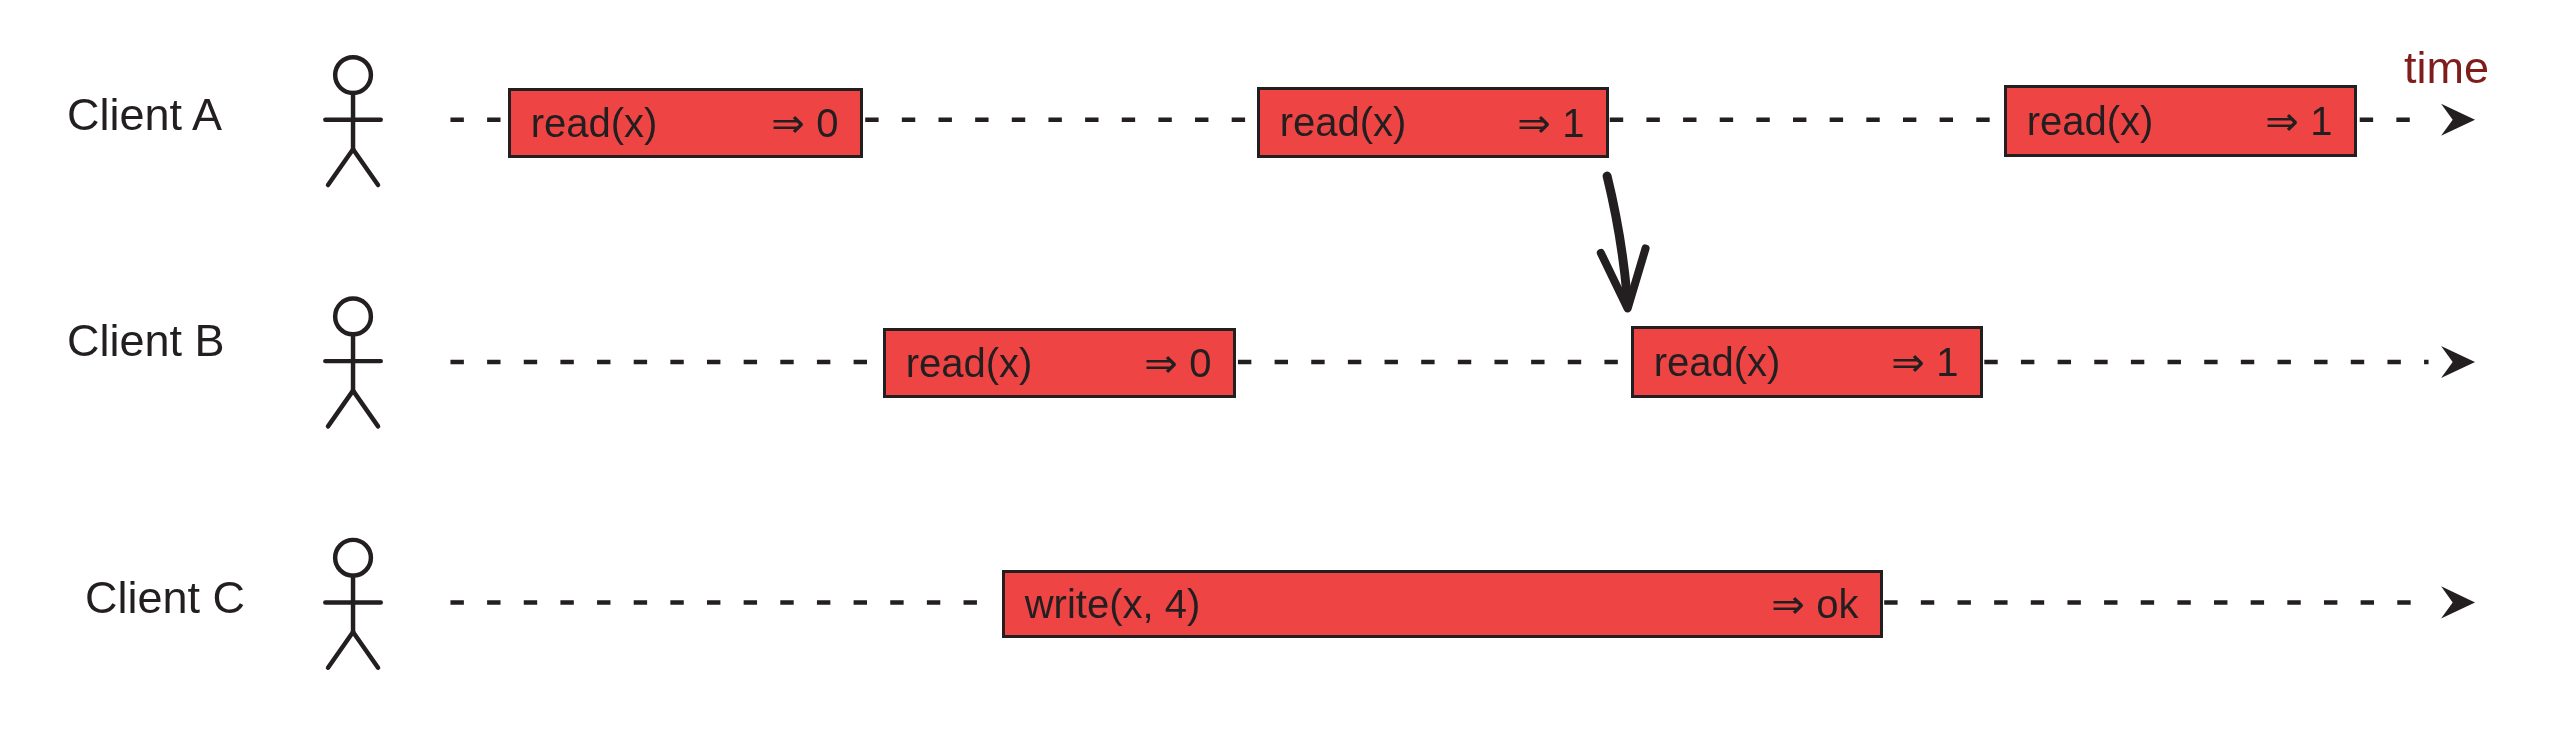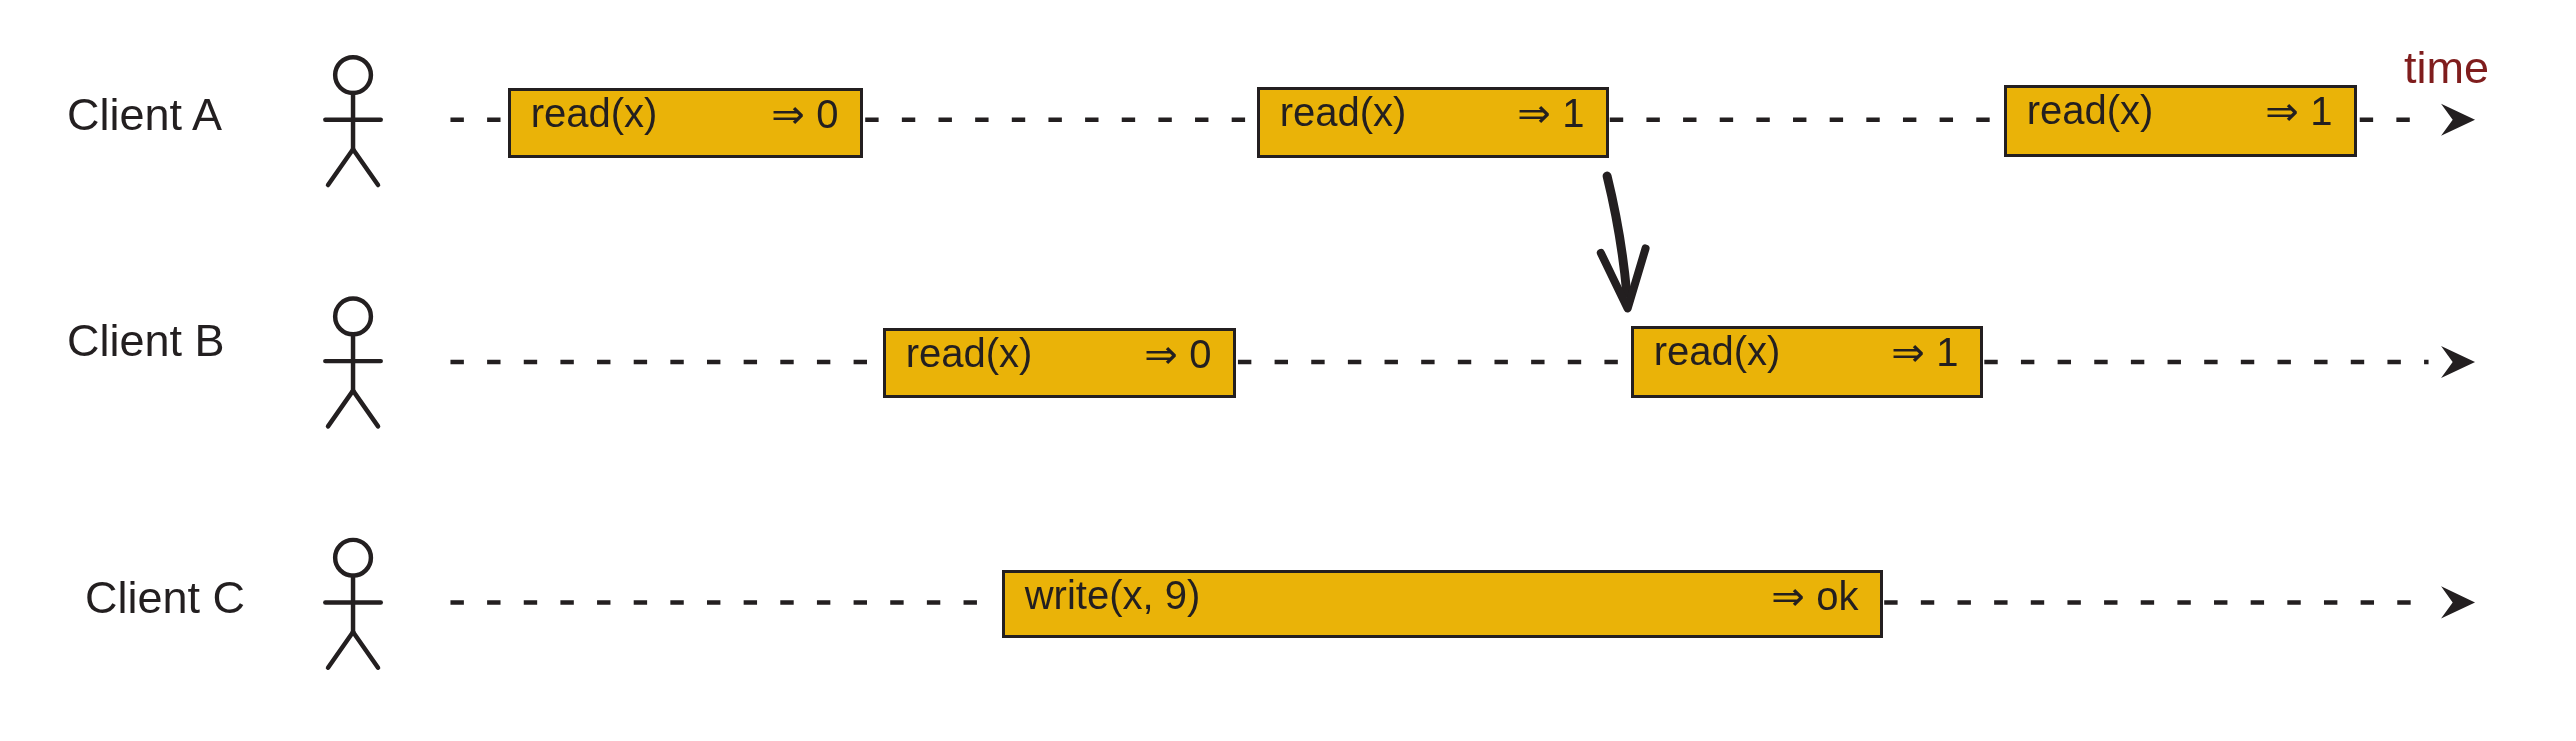--- a/index.html
+++ b/index.html
@@ -23,22 +23,23 @@
     position:absolute;
     left:2404px;top:45px;
     font-size:45px;
     line-height:1.0;
     color:#7f1d1d;
   }
   .op-box{
     position:absolute;
     box-sizing:border-box;
     border:3.6px solid #231f20;
-    background:#eab308;
+    background:#ef4444;
     display:flex;
+    align-items:center;
     justify-content:space-between;
     padding:0 21.5px 0 19.7px;
     font-size:40px;
     white-space:nowrap;
   }
   .op-box .result-val{margin-left:11.6px;}
 </style>
 </head>
 <body>
 
@@ -111,18 +112,18 @@
   <div class="op-box" style="left:883px;top:328px;width:353px;height:70px">
     <span class="call">read(x)</span>
     <span class="result"><span>⇒</span><span class="result-val">0</span></span>
   </div>
   <div class="op-box" style="left:1631px;top:326px;width:352px;height:72px">
     <span class="call">read(x)</span>
     <span class="result"><span>⇒</span><span class="result-val">1</span></span>
   </div>
 
   <div class="op-box" style="left:1002px;top:570px;width:881px;height:68px">
-    <span class="call">write(x, 9)</span>
+    <span class="call">write(x, 4)</span>
     <span class="result"><span>⇒</span><span class="result-val">ok</span></span>
   </div>
 
 </div>
 
 
 </body></html>

